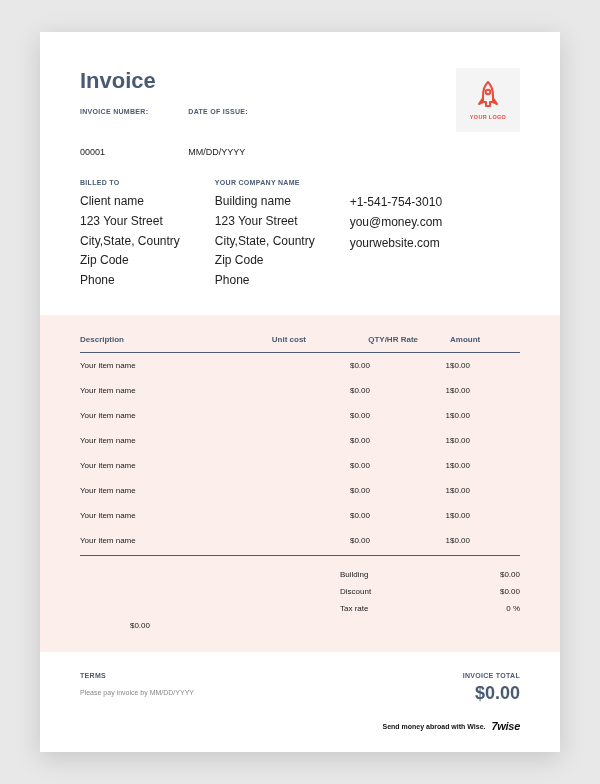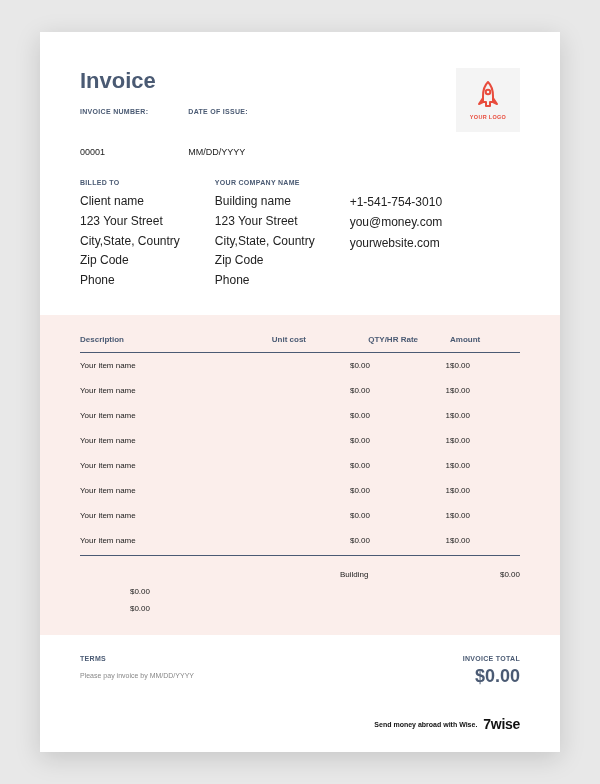--- a/index.html
+++ b/index.html
@@ -162,23 +162,24 @@
     display: flex;
     align-items: center;
     gap: 6px;
   }
   .brand-row .tagline {
     font-size: 7px;
     font-weight: 600;
     color: #111;
   }
   .brand-row .wise {
-    font-size: 14px;
+    font-size: 11px;
     font-weight: 800;
     color: #111;
+    font-style: italic;
     letter-spacing: -0.3px;
   }
 </style>
 </head>
 <body>
 
 <div class="page">
 
   <div class="header-row">
     <div>
@@ -286,21 +287,26 @@
           <div class="col-amt">$0.00</div>
         </div>
       </div>
     <div class="items-rule"></div>
     <div class="totals">
       <div class="trow">
         <div class="tlabel">Building</div>
         <div class="tval">$0.00</div>
       </div>
       <div class="trow">
+        <div class="tlabel">Discount</div>
         <div class="tval">$0.00</div>
+      </div>
+      <div class="trow">
+        <div class="tlabel">Tax rate</div>
+        <div class="tval">0 %</div>
       </div>
       <div class="trow">
         <div class="tval">$0.00</div>
       </div>
     </div>
   </div>
 
   <div class="footer-row">
     <div class="terms">
       <div class="label">TERMS</div>

